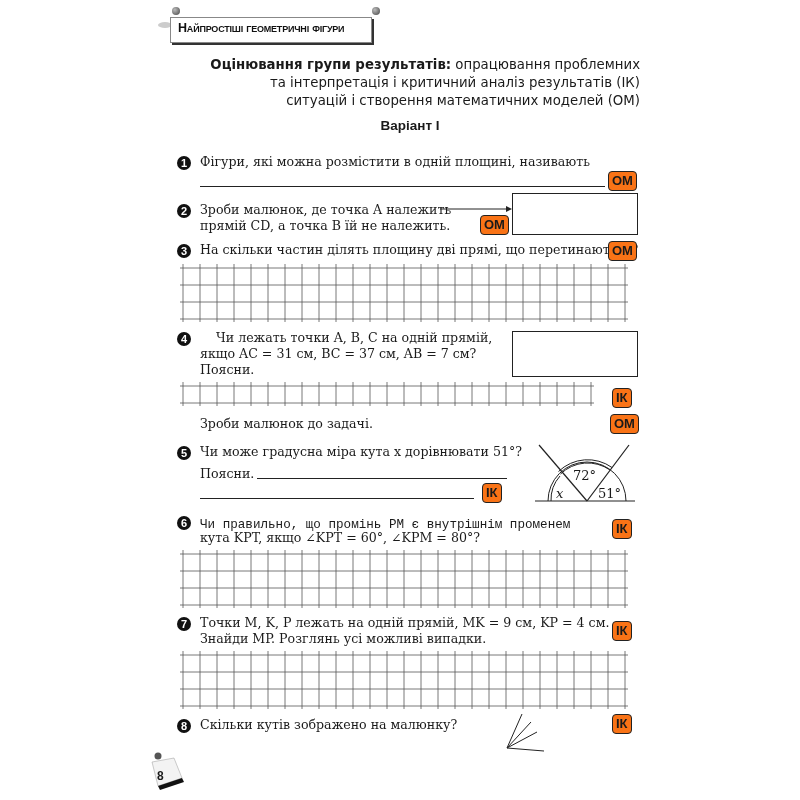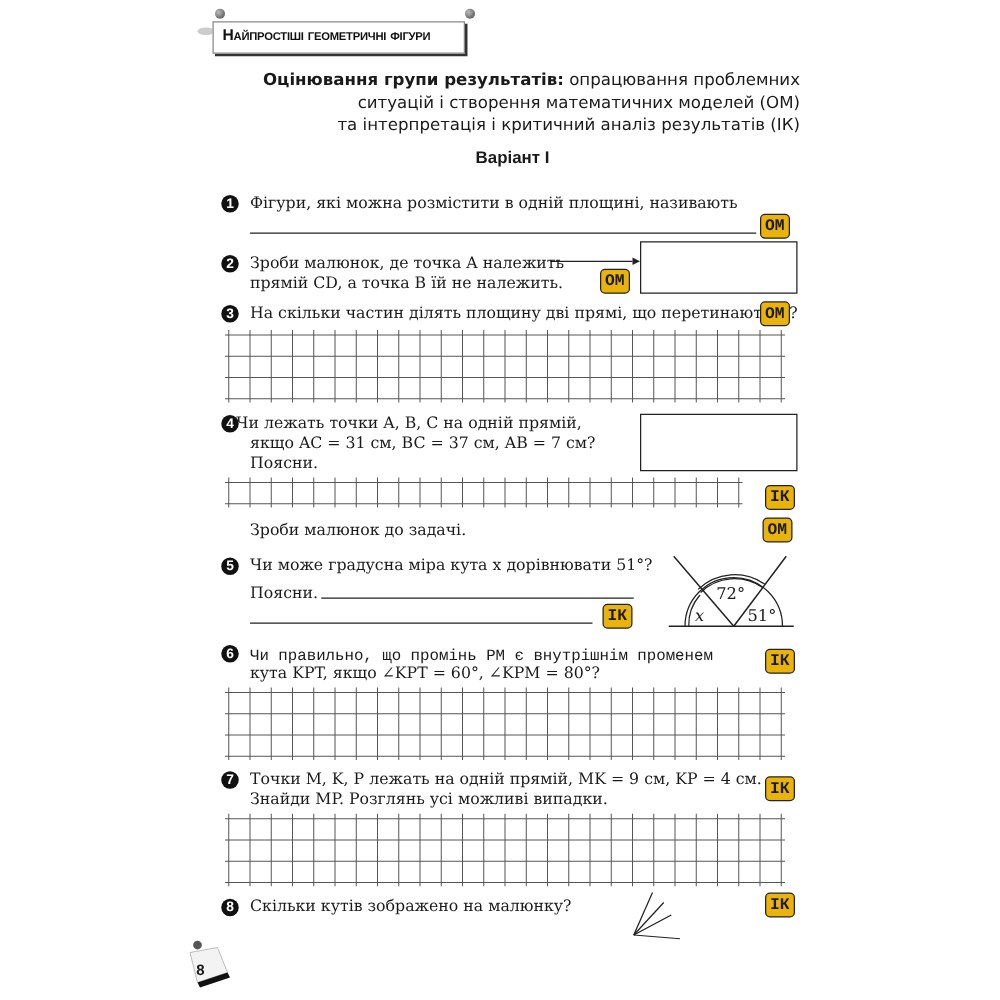--- a/index.html
+++ b/index.html
@@ -7,38 +7,38 @@
   .abs{position:absolute;}
   .header-box{left:170px;top:17px;width:200px;height:24px;background:#fff;border:1px solid #888;box-shadow:2px 2px 0 #333;}
   .header-title{left:178px;top:21px;font-family:"Liberation Sans",sans-serif;font-weight:bold;font-size:12.5px;letter-spacing:-0.2px;color:#111;font-variant:small-caps;}
   .pin{width:8px;height:8px;border-radius:50%;background:radial-gradient(circle at 35% 35%,#bbb,#444);}
   .pin-shadow{width:14px;height:6px;border-radius:50%;background:#ccc;}
   .intro{left:180px;width:460px;top:56px;text-align:right;font-family:"DejaVu Sans",sans-serif;font-size:13.3px;line-height:18px;}
   .intro b{font-weight:bold;}
   .variant{left:180px;width:460px;top:118px;text-align:center;font-family:Liberation Sans, sans-serif;font-weight:bold;font-size:13.5px;}
   .num{width:14px;height:14px;border-radius:50%;background:#111;color:#fff;font-family:"Liberation Sans",sans-serif;font-weight:bold;font-size:11px;line-height:14px;text-align:center;}
   .q{font-size:12.6px;line-height:16px;font-family:"DejaVu Serif",serif;}
-  .badge{border:1.3px solid #222;border-radius:4px;font-family:Liberation Mono, monospace;font-weight:bold;font-size:13px;height:18px;line-height:18px;text-align:center;padding:0 3px;background:#eab308;}
+  .badge{border:1.3px solid #222;border-radius:4px;font-family:Liberation Sans, sans-serif;font-weight:bold;font-size:13px;height:18px;line-height:18px;text-align:center;padding:0 3px;background:#f97316;}
   .line{height:0;border-top:1px solid #222;}
   .box{border:1.3px solid #222;background:#fff;}
   svg{position:absolute;overflow:visible;}
 </style>
 </head>
 <body>
 
 <div class="abs pin-shadow" style="left:158px;top:22px;"></div>
 <div class="abs header-box"></div>
 <div class="abs pin" style="left:172px;top:7px;"></div>
 <div class="abs pin" style="left:372px;top:7px;"></div>
 <div class="abs header-title">Найпростіші геометричні фігури</div>
 
 <div class="abs intro">
   <div><b>Оцінювання групи результатів:</b><span> опрацювання проблемних</span></div>
+  <div>та інтерпретація і критичний аналіз результатів (ІК)</div>
   <div>ситуацій і створення математичних моделей (ОМ)</div>
-  <div>та інтерпретація і критичний аналіз результатів (ІК)</div>
 </div>
 <div class="abs variant">Варіант І</div>
 
 <div class="abs num" style="left:177px;top:156px;">1</div>
 <div class="abs q" style="left:200px;top:154px;">Фігури, які можна розмістити в одній площині, називають</div>
 <div class="abs line" style="left:200px;top:186px;width:405px;"></div>
 <div class="abs badge" style="left:608px;top:171px;">ОМ</div>
 
 <div class="abs num" style="left:177px;top:204px;">2</div>
 <div class="abs q" style="left:200px;top:202px;">Зроби малюнок, де точка A належить</div>
@@ -81,21 +81,21 @@
     <line y1="-3" y2="55" x1="340" x2="340" stroke="#555" stroke-width="0.8"></line>
     <line y1="-3" y2="55" x1="357" x2="357" stroke="#555" stroke-width="0.8"></line>
     <line y1="-3" y2="55" x1="374" x2="374" stroke="#555" stroke-width="0.8"></line>
     <line y1="-3" y2="55" x1="391" x2="391" stroke="#555" stroke-width="0.8"></line>
     <line y1="-3" y2="55" x1="408" x2="408" stroke="#555" stroke-width="0.8"></line>
     <line y1="-3" y2="55" x1="425" x2="425" stroke="#555" stroke-width="0.8"></line>
     <line y1="-3" y2="55" x1="442" x2="442" stroke="#555" stroke-width="0.8"></line>
   </svg>
 
 <div class="abs num" style="left:177px;top:332px;">4</div>
-<div class="abs q" style="left:189px;top:330px;">Чи лежать точки A, B, C на одній прямій,</div>
+<div class="abs q" style="left:216px;top:330px;">Чи лежать точки A, B, C на одній прямій,</div>
 <div class="abs q" style="left:200px;top:346px;">якщо AC = 31 см, BC = 37 см, AB = 7 см?</div>
 <div class="abs q" style="left:200px;top:362px;">Поясни.</div>
 <div class="abs box" style="left:512px;top:331px;width:124px;height:44px;"></div>
 <svg class="grid" style="left:183px;top:385px;" width="415" height="20">
     <line x1="-3" x2="411" y1="1" y2="1" stroke="#555" stroke-width="0.8"></line>
     <line x1="-3" x2="411" y1="18" y2="18" stroke="#555" stroke-width="0.8"></line>
     <line y1="-3" y2="21" x1="0" x2="0" stroke="#555" stroke-width="0.8"></line>
     <line y1="-3" y2="21" x1="17" x2="17" stroke="#555" stroke-width="0.8"></line>
     <line y1="-3" y2="21" x1="34" x2="34" stroke="#555" stroke-width="0.8"></line>
     <line y1="-3" y2="21" x1="51" x2="51" stroke="#555" stroke-width="0.8"></line>

